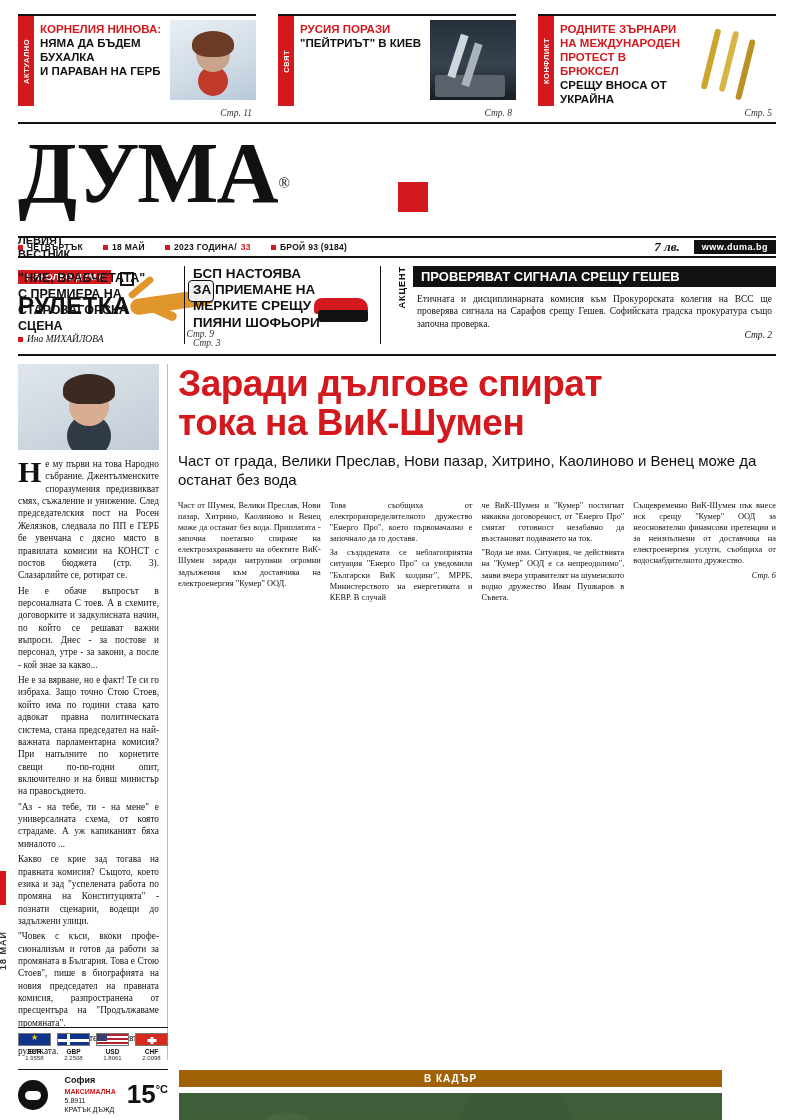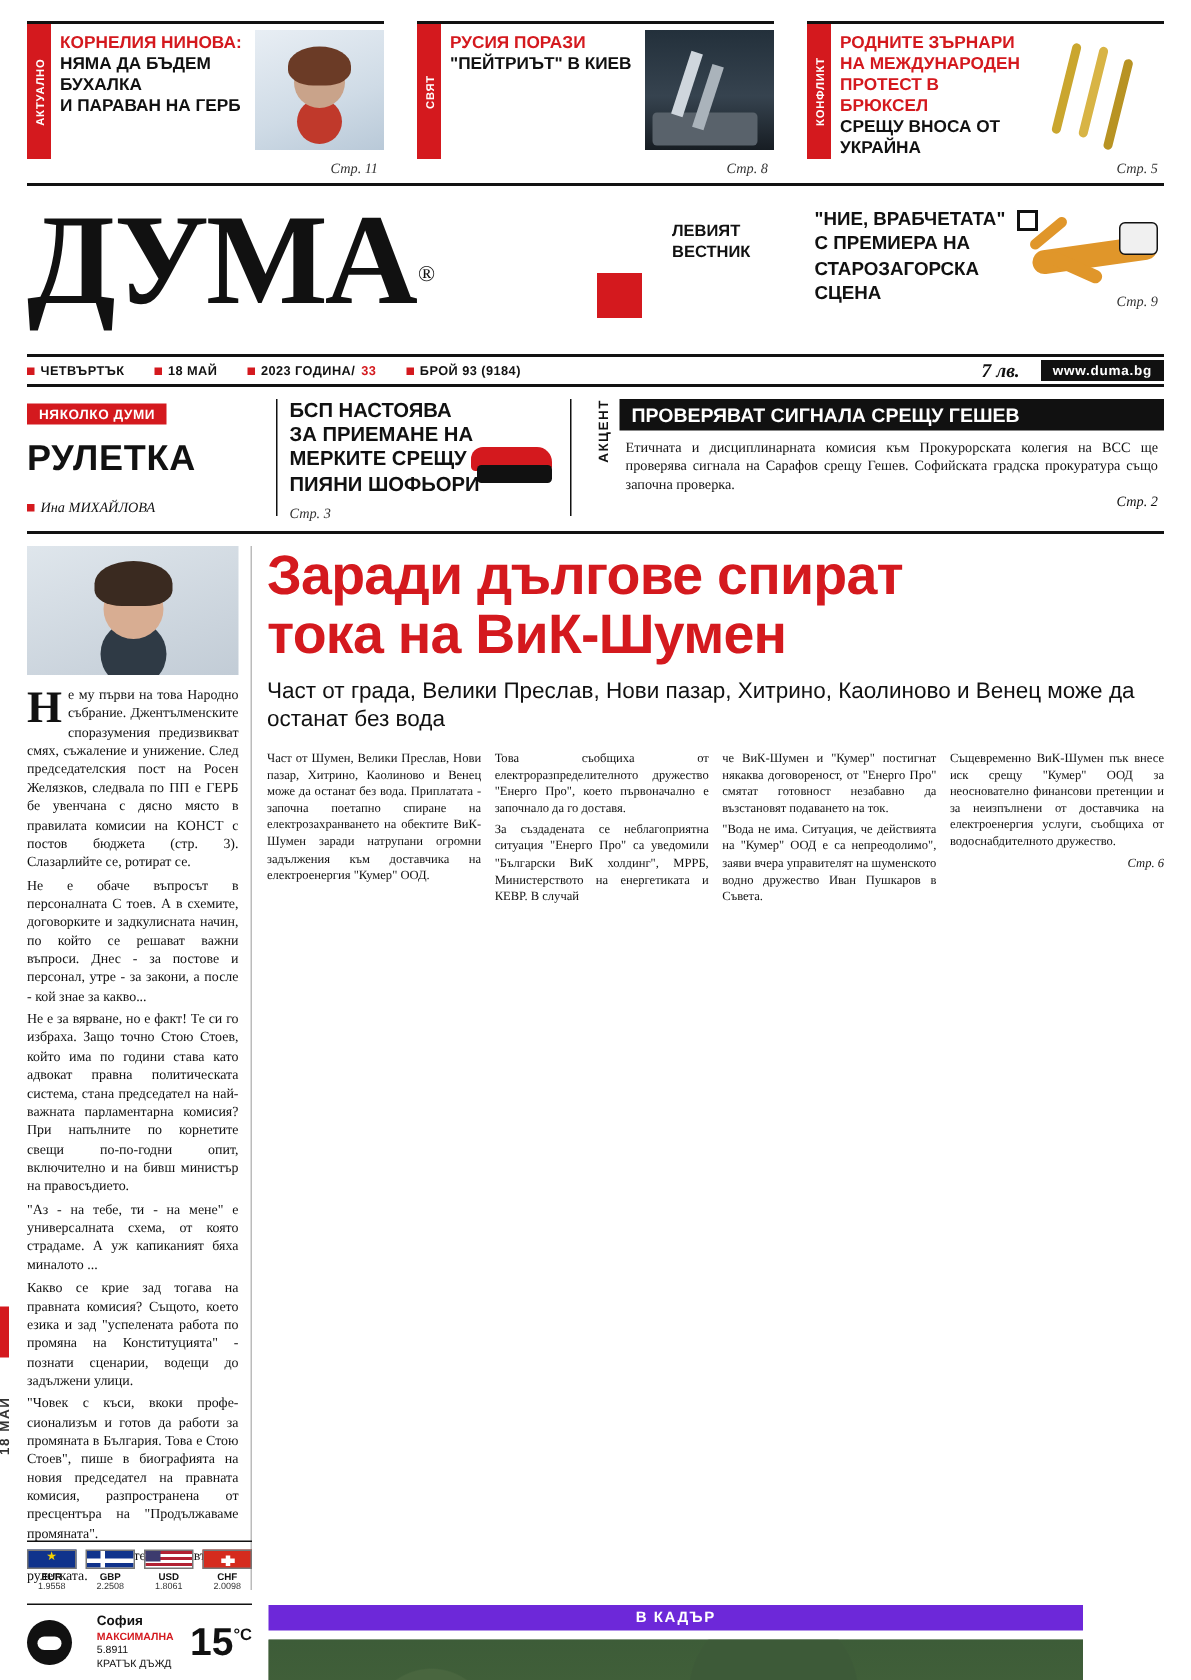--- a/index.html
+++ b/index.html
@@ -45,21 +45,21 @@
   .tpic.wheat:after{
     content:""; position:absolute; left:18px; top:8px; width:6px; height:62px; background:#caa62e;
     transform:rotate(14deg); border-radius:3px;
     box-shadow: 18px -2px 0 #d8b445, 36px 2px 0 #b89323;
   }
   .tpage { position:absolute; bottom:-12px; font-size:9.5px; font-style:italic; color:#333; font-family:"Liberation Serif",serif; }
   .teaser .tpage { right:4px; }
   .topline { border-top:2px solid #111; margin-top:16px; }
 
   
-  .masthead { display:flex; align-items:flex-start; padding-top:6px; height:108px; position:relative; }
+  .masthead { display:flex; align-items:flex-start; padding-top:6px; height:108px; position:relative;flex-direction:column; }
   .logo-wrap { position:relative; width:430px; }
   .logo { font-family:"Liberation Serif",serif; font-weight:bold; font-size:86px; letter-spacing:-2px; line-height:86px; color:#111; }
   .logo .reg { font-size:15px; vertical-align:top; position:relative; top:10px; left:2px; font-weight:normal;}
   .redsq { position:absolute; right:20px; bottom:4px; width:30px; height:30px; background:#d4191e; }
   .subtitle { font-family:"Liberation Sans",sans-serif; font-size:11px; font-weight:bold; color:#111;
     text-transform:uppercase; line-height:1.25; padding-top:18px; width:95px;}
   .mh-right { flex:1; padding-top:8px; position:relative; }
   .mh-right .q { font-family:"Liberation Sans",sans-serif; font-size:12.5px; font-weight:bold;
     text-transform:uppercase; line-height:1.3; color:#111; width:200px;}
   .cartoon { position:absolute; right:0; top:4px; width:110px; height:72px; }
@@ -114,21 +114,21 @@
   .right-col { flex:1; }
   .headline { font-family:"Liberation Sans",sans-serif; font-weight:bold; font-size:37px; line-height:1.06;
     color:#d4191e; letter-spacing:-0.5px; }
   .subhead { font-family:"Liberation Sans",sans-serif; font-size:15px; line-height:1.25; margin-top:10px; color:#111; }
   .cols4 { display:flex; gap:9px; margin-top:10px; }
   .cols4 .c { flex:1; font-size:8.4px; line-height:1.32; text-align:justify; }
   .cols4 .c p { margin:0 0 3px 0; }
   .cols4 .c .pgend { font-style:italic; text-align:right; display:block; }
 
   
-  .kadar-bar { background:#6d28d9; color:#fff; text-align:center; font-family:"Liberation Sans",sans-serif;
+  .kadar-bar { background:#a16207; color:#fff; text-align:center; font-family:"Liberation Sans",sans-serif;
     font-size:10px; font-weight:bold; letter-spacing:1px; padding:3px 0; margin-top:10px; width:543px; margin-left:161px;}
   .photo { width:543px; height:322px; margin-left:161px; margin-top:6px; position:relative; overflow:hidden;
     background:linear-gradient(180deg,#3f5b3a 0%, #54713f 30%, #6d7f5a 58%, #9aa08c 100%); }
   .photo .wall { position:absolute; left:0; top:0; width:100%; height:62%; background:
      radial-gradient(circle at 20% 30%, #49663f 0 40px, transparent 41px),
      radial-gradient(circle at 62% 18%, #3d5a38 0 56px, transparent 57px),
      linear-gradient(180deg,#3d5c38,#55713f);}
 
   
   .bottomleft { position:absolute; left:18px; bottom:6px; width:150px; }

